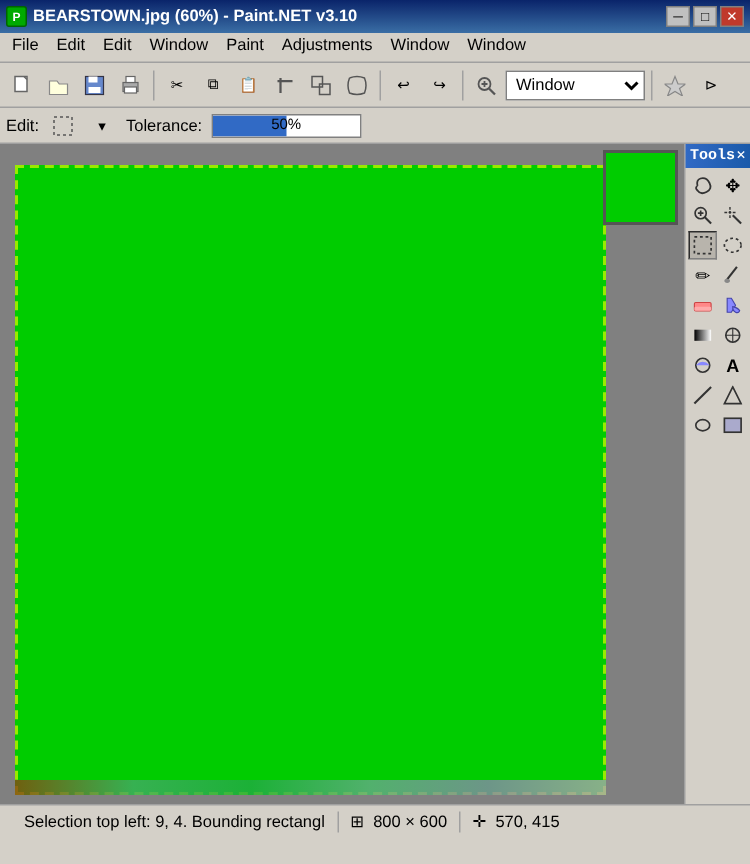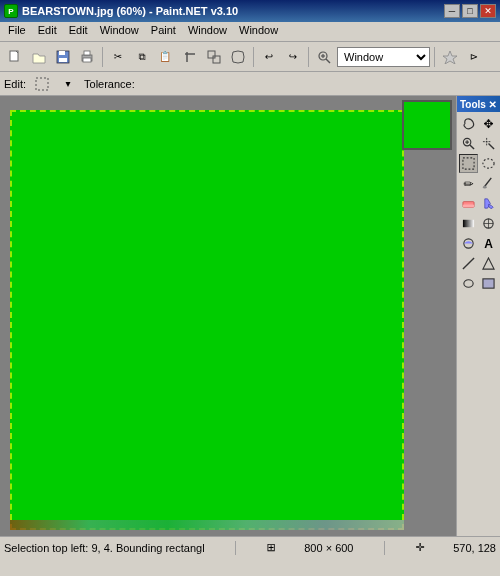--- a/index.html
+++ b/index.html
@@ -259,20 +259,21 @@
     <div class="title-btn" style="background:#c0392b;color:white;">✕</div>
   </div>
 </div>
 
 <div id="menu-bar">
 <div class="menu-item">File</div>
     <div class="menu-item">Edit</div>
     <div class="menu-item">Edit</div>
     <div class="menu-item">Window</div>
     <div class="menu-item">Paint</div>
+    <div class="menu-item">Adjustments</div>
     <div class="menu-item">Window</div>
     <div class="menu-item">Window</div>
   </div>
 
 <div id="toolbar">
 
   <div class="toolbar-btn" title="New">
     <svg class="icon-svg" viewBox="0 0 14 14">
         <rect x="2" y="1" width="8" height="10" fill="white" stroke="#666" stroke-width="1"></rect>
         <polyline points="8,1 10,3 10,3" fill="white" stroke="#666" stroke-width="1"></polyline>
@@ -342,37 +343,41 @@
 
 <div id="tool-options">
   <span class="tool-option-label">Edit:</span>
   <div class="tool-icon-btn">
     <svg viewBox="0 0 14 14" width="14" height="14">
         <rect x="1" y="1" width="12" height="12" fill="none" stroke="#555" stroke-width="1" stroke-dasharray="2,2"></rect>
       </svg>
   </div>
   <div class="tool-icon-btn">▾</div>
   <span class="tool-option-label">Tolerance:</span>
+  <div class="tolerance-bar">
+    <div class="tolerance-fill" style="width:50%"></div>
+    <div class="tolerance-text">50%</div>
+  </div>
 </div>
 
 <div id="main-area" style="display:flex; height:440px; background:#808080; position:relative;">
 
   <div id="canvas-container" style="flex:1; position:relative; overflow:hidden; background:#808080;">
 
     <div style="position:absolute; top:18px; left:14px; right:56px; bottom:10px; background:#404040;"></div>
 
     <div style="position:absolute; top:14px; left:10px; right:52px; bottom:6px; background:#00cc00; border: 2px dashed rgba(255,255,0,0.6);"></div>
 
     <div style="position:absolute; bottom:6px; left:10px; right:52px; height:10px; background:linear-gradient(to right, #8B4513 0%, #4a6 20%, #2a4 40%, #6a8 60%, #88a 80%, #aaa 100%); opacity:0.8;"></div>
 
     <div style="position:absolute; top:4px; right:4px; width:50px; height:50px; background:#00cc00; border:2px solid #555;"></div>
   </div>
 
   <div id="tools-panel" style="width:44px; background:#d4d0c8; border-left:1px solid #a0a0a0; height:440px; flex-shrink:0;">
-    <div id="tools-panel-title" style="background:linear-gradient(to right,#316ac5,#1a5aaa); color:white; font-size:10px; font-weight:bold; height:16px; display:flex; align-items:center; justify-content:space-between; padding:0 3px;">
+    <div id="tools-panel-title" style="background:linear-gradient(to right,#316ac5,#1a5aaa); color:white; font-size:10px; font-weight:bold; height:16px; display:flex; align-items:center; justify-content:space-between; padding:0 3px;font-family:Liberation Mono, monospace;">
       <span>Tools</span>
       <span style="cursor:pointer;">✕</span>
     </div>
     <div id="tools-grid" style="display:grid; grid-template-columns:repeat(2,1fr); gap:1px; padding:2px;">
 
       <div class="tool-btn" title="Lasso Select" style="width:19px;height:19px;background:#d4d0c8;border:1px solid transparent;cursor:pointer;display:flex;align-items:center;justify-content:center;font-size:9px;">
         <svg width="14" height="14" viewBox="0 0 14 14">
             <path d="M3 7 Q2 3 5 2 Q9 1 11 5 Q13 9 9 11 Q5 13 3 10 Q1 8 3 7" fill="none" stroke="#333" stroke-width="1.2"></path>
           </svg>
       </div>
@@ -474,21 +479,21 @@
       </div>
       <div class="tool-btn" title="Rectangle" style="width:19px;height:19px;background:#d4d0c8;border:1px solid transparent;cursor:pointer;display:flex;align-items:center;justify-content:center;">
         <svg width="13" height="13" viewBox="0 0 14 14">
             <rect x="1" y="2" width="12" height="10" fill="#aac" stroke="#333" stroke-width="1.2"></rect>
           </svg>
       </div>
     </div>
   </div>
 </div>
 
-<div id="status-bar" style="background:#d4d0c8; height:22px; display:flex; align-items:center; padding:0 4px; border-top:1px solid #a0a0a0; font-size:11px; gap:6px;justify-content:space-between;">
+<div id="status-bar" style="background:#d4d0c8; height:22px; display:flex; align-items:center; padding:0 16px; border-top:1px solid #a0a0a0; font-size:11px; gap:6px;">
   <span>Selection top left: 9, 4. Bounding rectangl</span>
   <div class="status-sep" style="width:1px;height:14px;background:#a0a0a0;margin:0 2px;"></div>
   <span>⊞</span>
   <span>800 × 600</span>
   <div class="status-sep" style="width:1px;height:14px;background:#a0a0a0;margin:0 2px;flex-shrink:0;"></div>
   <span>✛</span>
-  <span>570, 128</span>
+  <span>570, 415</span>
 </div>
 
 </body></html>

